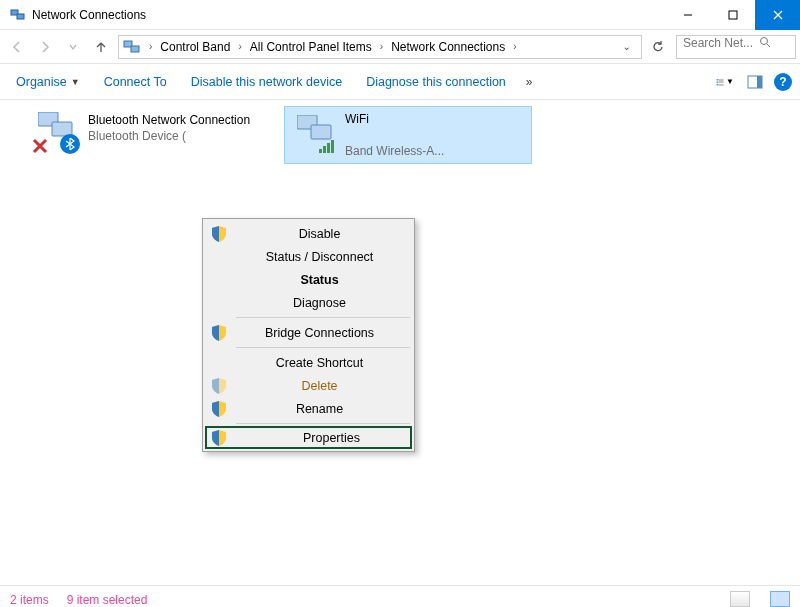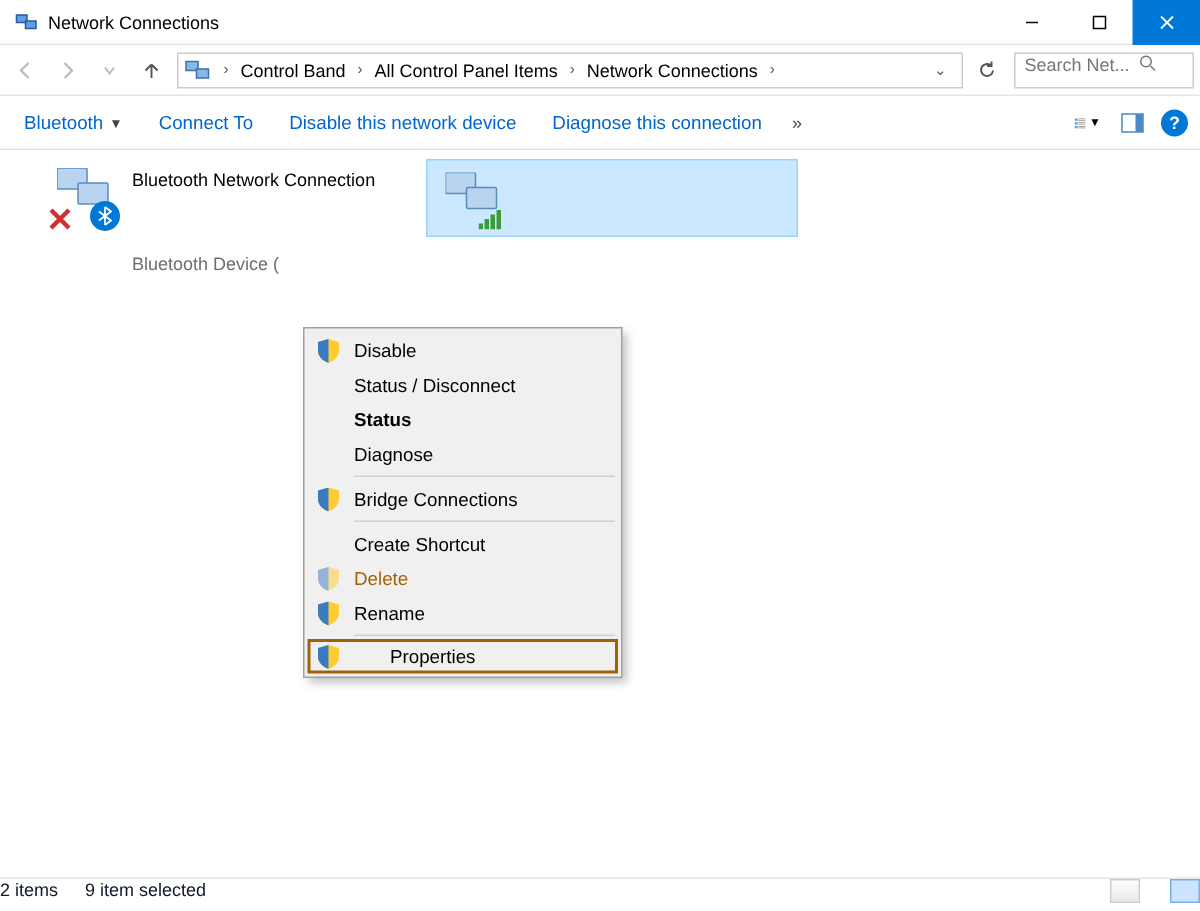--- a/index.html
+++ b/index.html
@@ -33,45 +33,45 @@
   .toolbar .spacer { flex: 1; }
   .ticon { width: 22px; height: 22px; display: flex; align-items: center; justify-content: center; padding: 2px; }
   .ticon svg { width: 16px; height: 16px; }
   .helpicon { width: 18px; height: 18px; border-radius: 50%; background: #0078d7; color: #fff; display: flex; align-items: center; justify-content: center; font-weight: bold; font-size: 12px; }
 
   
   .content { position: relative; height: 485px; background: #fff; }
   .adapter { position: absolute; display: flex; align-items: flex-start; gap: 8px; padding: 4px; width: 248px; }
   .adapter.selected { background: #cce8ff; border: 1px solid #99d1ff; }
   .adapter .aicon { width: 48px; height: 42px; flex-shrink: 0; position: relative; }
-  .adapter .ainfo { display: flex; flex-direction: column; font-size: 12px; line-height: 16px; gap: 40px; }
+  .adapter .ainfo { display: flex; flex-direction: column; font-size: 12px; line-height: 16px; }
   .adapter .aname { color: #000; }
   .adapter .astatus, .adapter .adev { color: #6d6d6d; }
 
   
   .bt-screens { position: absolute; top: 0; left: 6px; }
   .bt-x { position: absolute; left: 0; bottom: 0; width: 16px; height: 16px; }
   .bt-badge { position: absolute; right: 0; bottom: 0; width: 20px; height: 20px; background: #0078d7; border-radius: 50%; display: flex; align-items: center; justify-content: center; }
 
   
   .wifi-screens { position: absolute; top: 4px; left: 8px; }
   .wifi-bars { position: absolute; right: 2px; bottom: 0; }
 
   
   .ctxmenu { position: absolute; left: 202px; top: 118px; width: 213px; background: #f0f0f0; border: 1px solid #a0a0a0; box-shadow: 3px 3px 6px rgba(0,0,0,0.25); padding: 3px; font-size: 12.5px; }
   .ctxitem { display: flex; align-items: center; height: 23px; padding: 0 8px 0 4px; gap: 8px; }
   .ctxitem .cicon { width: 18px; height: 18px; flex-shrink: 0; display: flex; align-items: center; justify-content: center; }
-  .ctxitem .clabel { flex: 1; }
+  .ctxitem .clabel { flex: 1; text-align: center; }
   .ctxitem.bold .clabel { font-weight: 600; }
   .ctxitem.disabled { color: #a16207; }
-  .ctxitem.highlighted { border: 2px solid #a16207; margin: -1px; padding: 0 7px 0 3px; gap: 32px; }
+  .ctxitem.highlighted { border: 2px solid #14532d; margin: -1px; padding: 0 7px 0 3px; gap: 32px; }
   .ctxsep { height: 1px; background: #d0d0d0; margin: 3px 1px 3px 30px; }
 
   
-  .statusbar { position: absolute; bottom: 0; left: 0; right: 0; height: 22px; border-top: 1px solid #e5e5e5; display: flex; align-items: flex-start; padding: 0 0; font-size: 12px; color: #0f172a; gap: 18px; }
+  .statusbar { position: absolute; bottom: 0; left: 0; right: 0; height: 22px; border-top: 1px solid #e5e5e5; display: flex; align-items: flex-end; padding: 0 10px; font-size: 12px; color: #ec4899; gap: 18px; }
   .statusbar .spacer { flex: 1; }
   .viewbtn { width: 20px; height: 16px; border: 1px solid #ccc; margin-left: 2px; }
 
   
   .shield { width: 14px; height: 16px; }
 </style>
 </head>
 <body>
 
 <div class="titlebar">
@@ -151,21 +151,21 @@
     <span>Search Net...</span>
     <svg width="12" height="12" viewBox="0 0 12 12">
         <circle cx="5" cy="5" r="3.5" fill="none" stroke="#777"></circle>
         <line x1="8" y1="8" x2="11" y2="11" stroke="#777"></line>
       </svg>
   </div>
 </div>
 
 <div class="toolbar">
   <div class="tbtn">
-      <span>Bluetooth</span>
+      <span>Organise</span>
       <span class="chev">▼</span>
     </div>
   <div class="tbtn">
       <span>Connect To</span>
     </div>
   <div class="tbtn">
       <span>Disable this network device</span>
     </div>
   <div class="tbtn">
       <span>Diagnose this connection</span>
@@ -224,20 +224,25 @@
           <rect x="0" y="0" width="20" height="14" rx="1" fill="#b8d4f0" stroke="#5a8abf"></rect>
           <rect x="14" y="10" width="20" height="14" rx="1" fill="#b8d4f0" stroke="#5a8abf"></rect>
         </svg>
       <svg class="wifi-bars" width="16" height="14" viewBox="0 0 16 14">
           <rect x="0" y="10" width="3" height="4" fill="#3c9c3c"></rect>
           <rect x="4" y="7" width="3" height="7" fill="#3c9c3c"></rect>
           <rect x="8" y="4" width="3" height="10" fill="#3c9c3c"></rect>
           <rect x="12" y="1" width="3" height="13" fill="#3c9c3c"></rect>
         </svg>
     </div>
+    <div class="ainfo">
+      <span class="aname">WiFi</span>
+      <span class="astatus">&nbsp;</span>
+      <span class="adev">Band Wireless-A...</span>
+    </div>
   </div>
 
   <div class="ctxmenu">
     <div class="ctxitem">
       <span class="cicon">
           <svg class="shield" viewBox="0 0 14 16">
             <path d="M7 0 L14 2 V8 C14 12 10 15 7 16 C4 15 0 12 0 8 V2 Z" fill="#ffcc33"></path>
             <path d="M7 0 L7 16 C4 15 0 12 0 8 V2 Z" fill="#3a7ac0"></path>
           </svg>
         </span>

